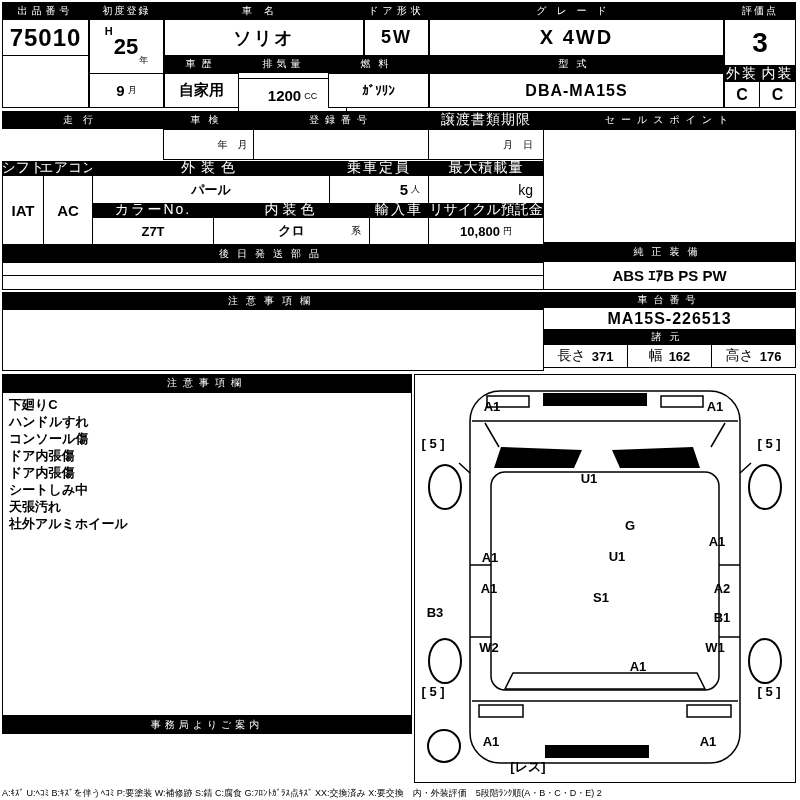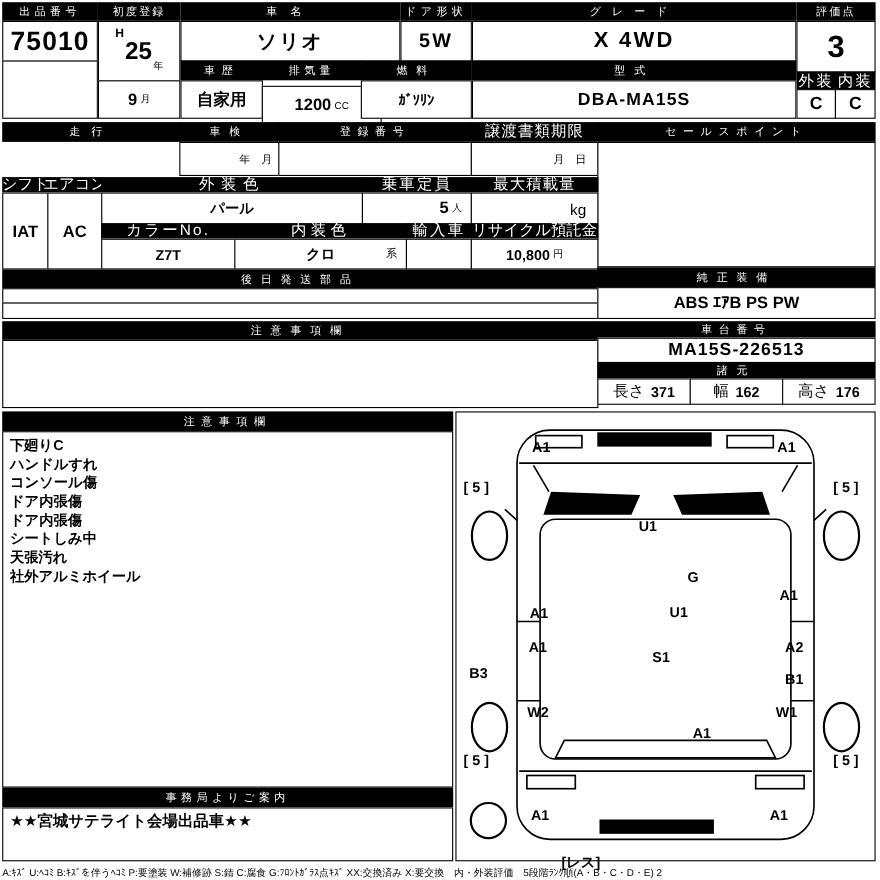--- a/index.html
+++ b/index.html
@@ -170,23 +170,20 @@
       <div class="note-line">ハンドルすれ</div>
       <div class="note-line">コンソール傷</div>
       <div class="note-line">ドア内張傷</div>
       <div class="note-line">ドア内張傷</div>
       <div class="note-line">シートしみ中</div>
       <div class="note-line">天張汚れ</div>
       <div class="note-line">社外アルミホイール</div>
     </div>
 
   <div class="hdr ls4" style="left:2px;top:716px;width:410px;height:18px">事務局よりご案内</div>
-  <div class="cell area" style="left:2px;top:734px;width:410px;height:49px">
-    <div style="font-size:14px;font-weight:bold">★★宮城サテライト会場出品車★★</div>
-  </div>
 
   <div class="cell" style="left:414px;top:374px;width:382px;height:409px;justify-content:flex-start;align-items:flex-start">
     <svg width="380" height="407" viewBox="0 0 380 407" preserveAspectRatio="none">
       <g stroke="#000" fill="#fff" stroke-width="2">
         <ellipse cx="30" cy="112" rx="16" ry="22"></ellipse>
         <ellipse cx="350" cy="112" rx="16" ry="22"></ellipse>
         <ellipse cx="30" cy="286" rx="16" ry="22"></ellipse>
         <ellipse cx="350" cy="286" rx="16" ry="22"></ellipse>
         <circle cx="29" cy="371" r="16"></circle>
       </g>
@@ -224,19 +221,19 @@
         <div class="mark" style="left: 186px; top: 222px;">S1</div>
         <div class="mark" style="left: 20px; top: 237px;">B3</div>
         <div class="mark" style="left: 307px; top: 242px;">B1</div>
         <div class="mark" style="left: 74px; top: 272px;">W2</div>
         <div class="mark" style="left: 300px; top: 272px;">W1</div>
         <div class="mark" style="left: 223px; top: 291px;">A1</div>
         <div class="mark" style="left: 18px; top: 316px;">[ 5 ]</div>
         <div class="mark" style="left: 354px; top: 316px;">[ 5 ]</div>
         <div class="mark" style="left: 76px; top: 366px;">A1</div>
         <div class="mark" style="left: 293px; top: 366px;">A1</div>
-        <div class="mark" style="left: 113px; top: 409px;">[レス]</div>
+        <div class="mark" style="left: 113px; top: 392px;">[レス]</div>
       </div>
   </div>
 
   <div class="legend" style="left:2px;top:787px;width:794px">A:ｷｽﾞ U:ﾍｺﾐ B:ｷｽﾞを伴うﾍｺﾐ P:要塗装 W:補修跡 S:錆 C:腐食 G:ﾌﾛﾝﾄｶﾞﾗｽ点ｷｽﾞ XX:交換済み X:要交換　内・外装評価　5段階ﾗﾝｸ順(A・B・C・D・E) 2</div>
 
 </div>
 
 </body></html>

